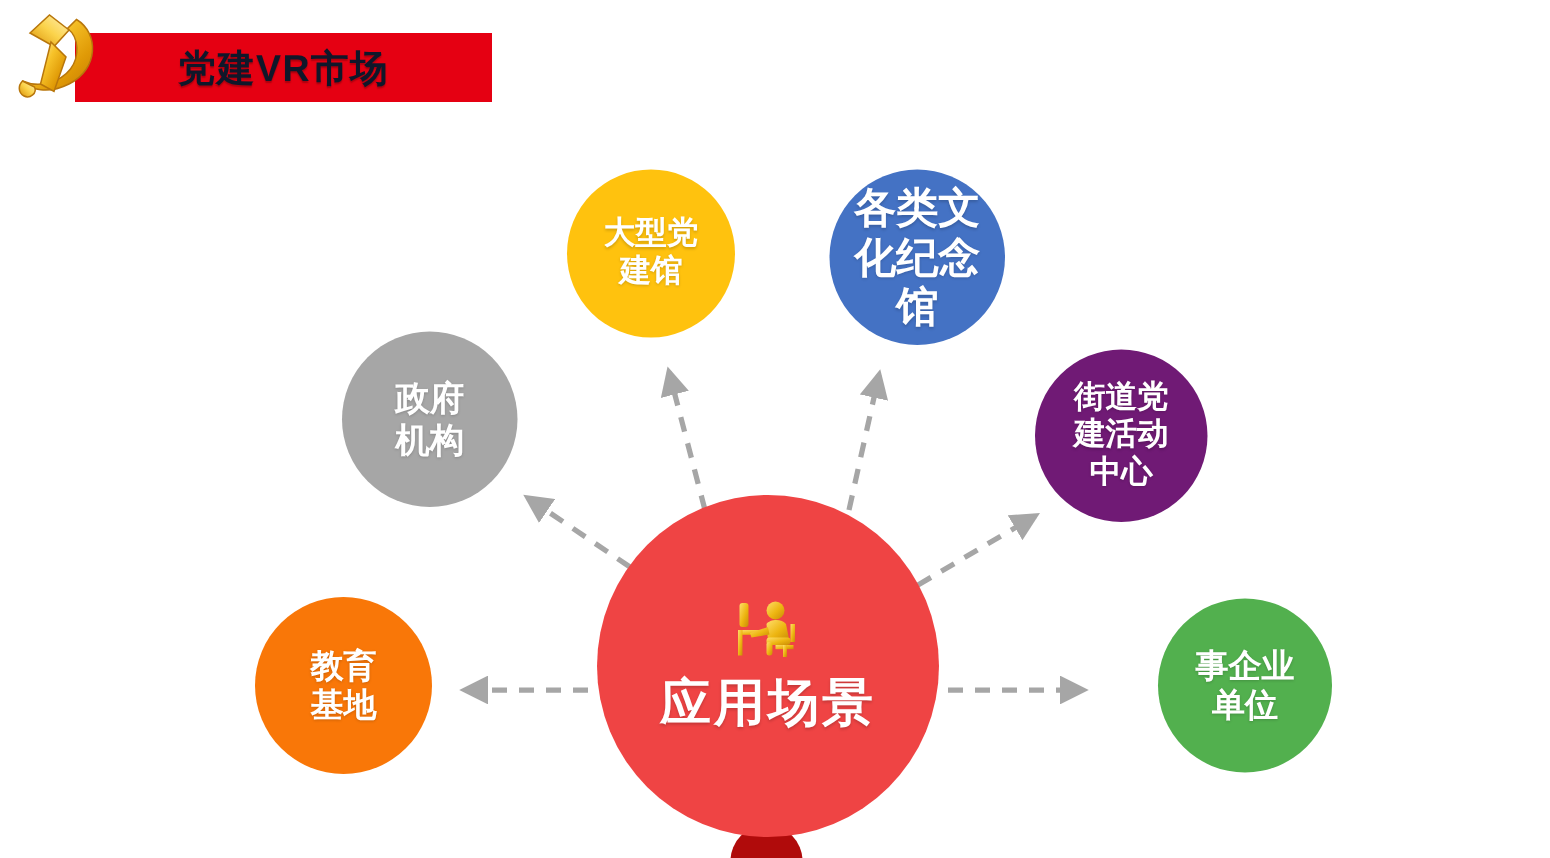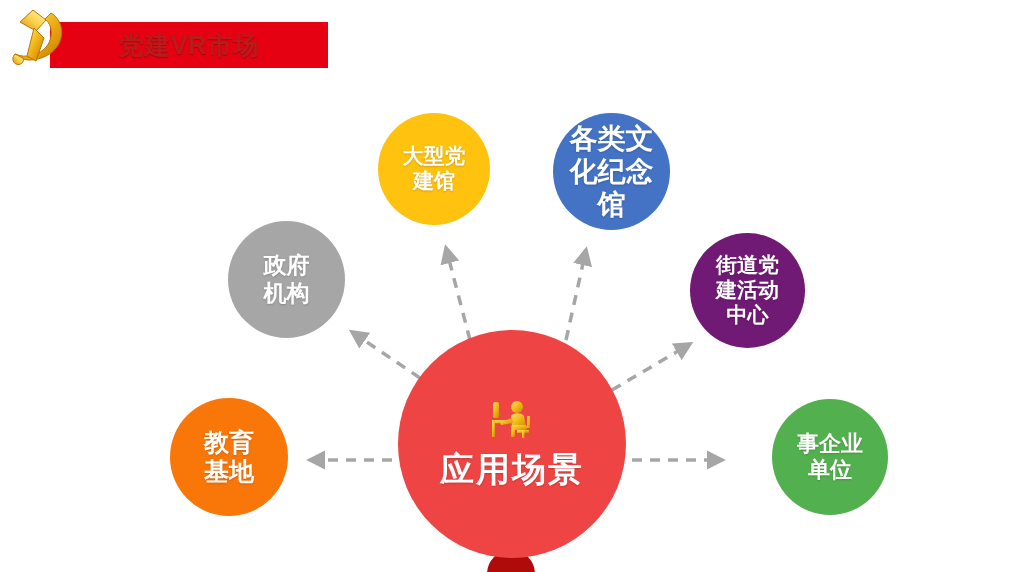--- a/index.html
+++ b/index.html
@@ -37,21 +37,21 @@
   }
   #banner-title {
     position: absolute;
     left: 50px;
     top: 22px;
     width: 278px;
     height: 46px;
     display: flex;
     align-items: center;
     justify-content: center;
-    color: #b91c1c;
+    color: #0f172a;
     font-size: 25px;
     font-weight: bold;
     letter-spacing: 1px;
     white-space: nowrap;
     text-shadow: 0 1px 1px rgba(0,0,0,0.25);
   }
   #emblem {
     position: absolute;
     left: 6px;
     top: 4px;
@@ -128,21 +128,21 @@
     height: 115px;
     background: #701a75;
     font-size: 21px;
   }
   #bubble-orange {
     left: 170px;
     top: 398px;
     width: 118px;
     height: 118px;
     background: #F97708;
-    font-size: 25px;
+    font-size: 22px;
   }
   #bubble-green {
     left: 772px;
     top: 399px;
     width: 116px;
     height: 116px;
     background: #52B04E;
     font-size: 22px;
   }
 

